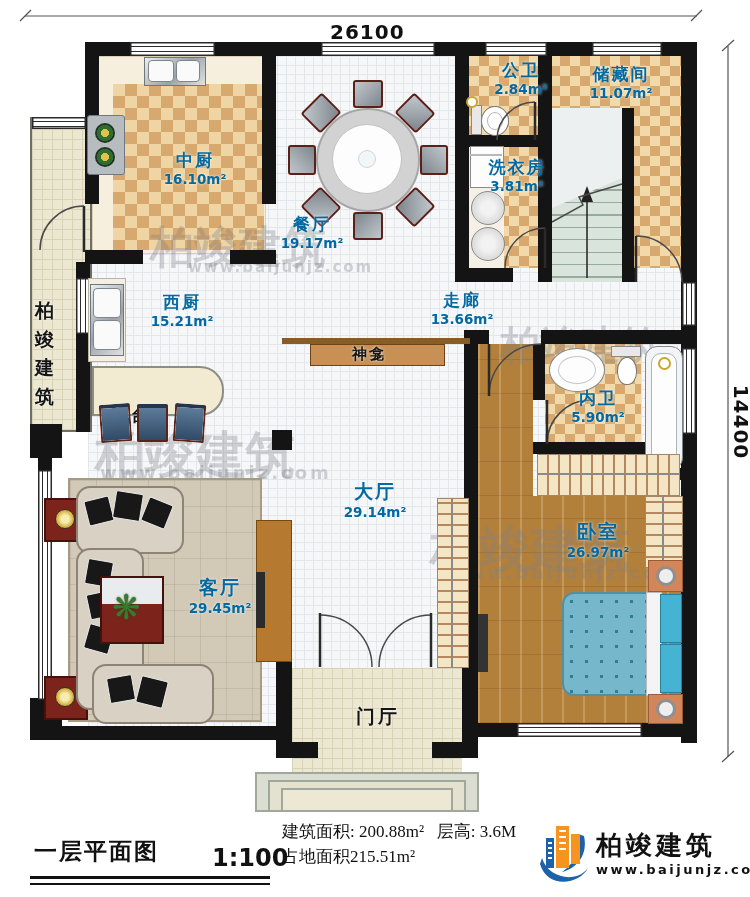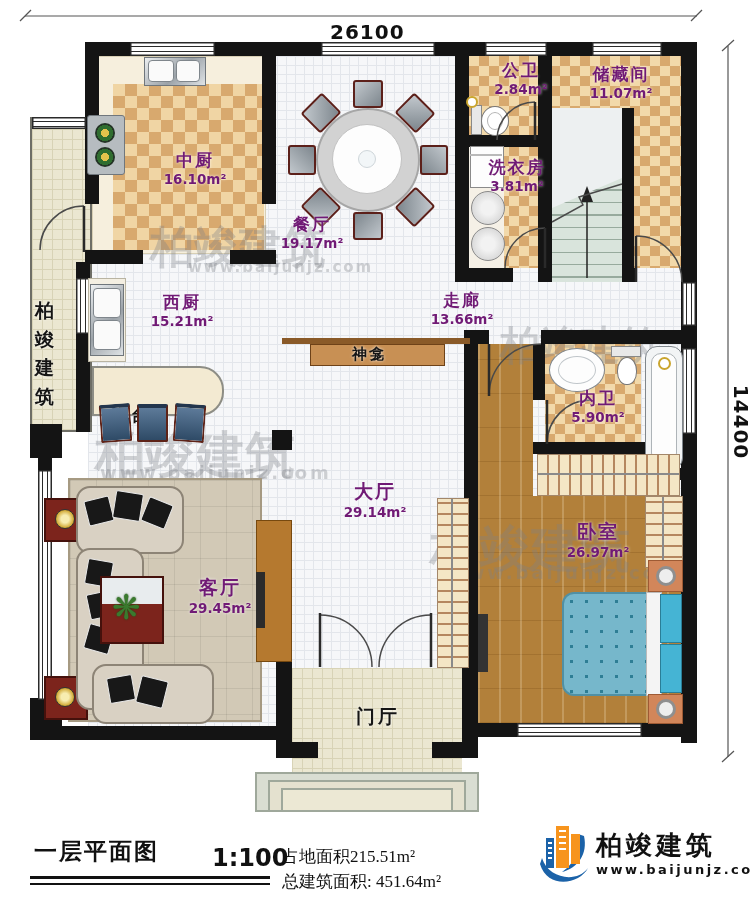--- a/index.html
+++ b/index.html
@@ -27,21 +27,21 @@
     background-image:linear-gradient(rgba(0,0,0,.07) 1px,transparent 1px),linear-gradient(90deg,rgba(0,0,0,.07) 1px,transparent 1px);
     background-size:26px 26px;}
   
   .winH{position:absolute;height:14px;background:#fff;box-shadow:inset 0 0 0 1.5px #2a2a2a;
     background-image:linear-gradient(#2a2a2a,#2a2a2a),linear-gradient(#2a2a2a,#2a2a2a);
     background-size:100% 1px;background-position:0 4px,0 9px;background-repeat:no-repeat;}
   .winV{position:absolute;width:14px;background:#fff;box-shadow:inset 0 0 0 1.5px #2a2a2a;
     background-image:linear-gradient(90deg,#2a2a2a,#2a2a2a),linear-gradient(90deg,#2a2a2a,#2a2a2a);
     background-size:1px 100%;background-position:4px 0,9px 0;background-repeat:no-repeat;}
   
-  .rl{position:absolute;transform:translateX(-50%);text-align:center;color:#701a75;font-weight:bold;
+  .rl{position:absolute;transform:translateX(-50%);text-align:center;color:#0369a1;font-weight:bold;
       line-height:1.25;white-space:nowrap;text-shadow:0 0 3px rgba(255,255,255,.85);}
   .rl .nm{font-size:17px;letter-spacing:2px;display:block;}
   .rl .ar{font-size:13.5px;letter-spacing:0;display:block;}
   .rl.lg .nm{font-size:19px;}
   .smlab{position:absolute;font-weight:bold;color:#151515;text-shadow:0 0 3px rgba(255,255,255,.85);}
   .vert{width:22px;word-break:break-all;line-height:1.5;font-size:19px;letter-spacing:0;}
   
   .sofa{position:absolute;background:#d9d1c3;border:2px solid #8d8476;border-radius:14px;}
   .pillow{position:absolute;background:#181818;border:1.5px solid #e8e8e8;border-radius:2px;}
   .metal{background:linear-gradient(135deg,#eceff1 0%,#9ba2a8 55%,#dfe3e6 100%);border:1px solid #6f767c;}
@@ -329,22 +329,25 @@
     <span class="ar">26.97m²</span>
   </div>
 
   <div class="smlab vert" style="left:35px;top:296px;">柏竣建筑</div>
   <div class="smlab" style="left:356px;top:704px;font-size:19px;letter-spacing:3px;">门厅</div>
 
   <div class="tb-title" style="left:34px;top:836px;">一层平面图</div>
   <div class="tb-scale" style="left:212px;top:844px;">1:100</div>
   <div class="tb-line" style="left:30px;top:876px;width:240px;height:3px;"></div>
   <div class="tb-line" style="left:30px;top:883px;width:240px;height:2px;"></div>
+  <div class="tb-stat" style="left:282px;top:820px;">
+    <span>建筑面积: 200.88m²</span>&nbsp;&nbsp;
+    <span>层高: 3.6M</span>
+  </div>
   <div class="tb-stat" style="left:282px;top:845px;">占地面积215.51m²</div>
-  <div class="tb-stat" style="left:282px;top:870px;">总建筑面积: 451.64m²</div>
 
   <svg class="abs" style="left:538px;top:820px;" width="52" height="64" viewBox="0 0 52 64">
     <path d="M4 38 C10 58 38 64 50 48 C42 64 10 70 2 44 Z" fill="#1b62a8"></path>
     <path d="M46 16 C50 34 40 48 24 52 C38 42 42 30 40 14 Z" fill="#1b62a8"></path>
     <rect x="18" y="6" width="13" height="42" fill="#f7941d"></rect>
     <rect x="33" y="14" width="9" height="30" fill="#f7941d"></rect>
     <rect x="8" y="18" width="8" height="30" fill="#1b62a8"></rect>
     <g fill="#fff">
       <rect x="10" y="22" width="4" height="2"></rect>
         <rect x="10" y="27" width="4" height="2"></rect>

